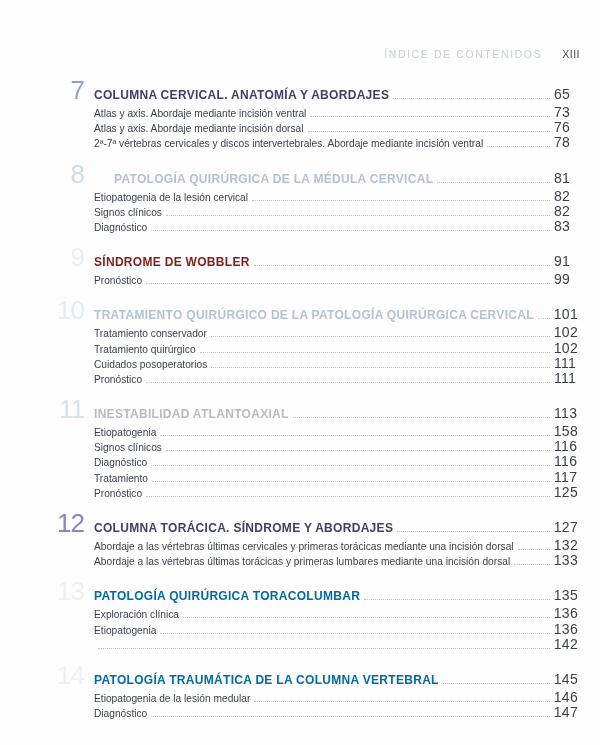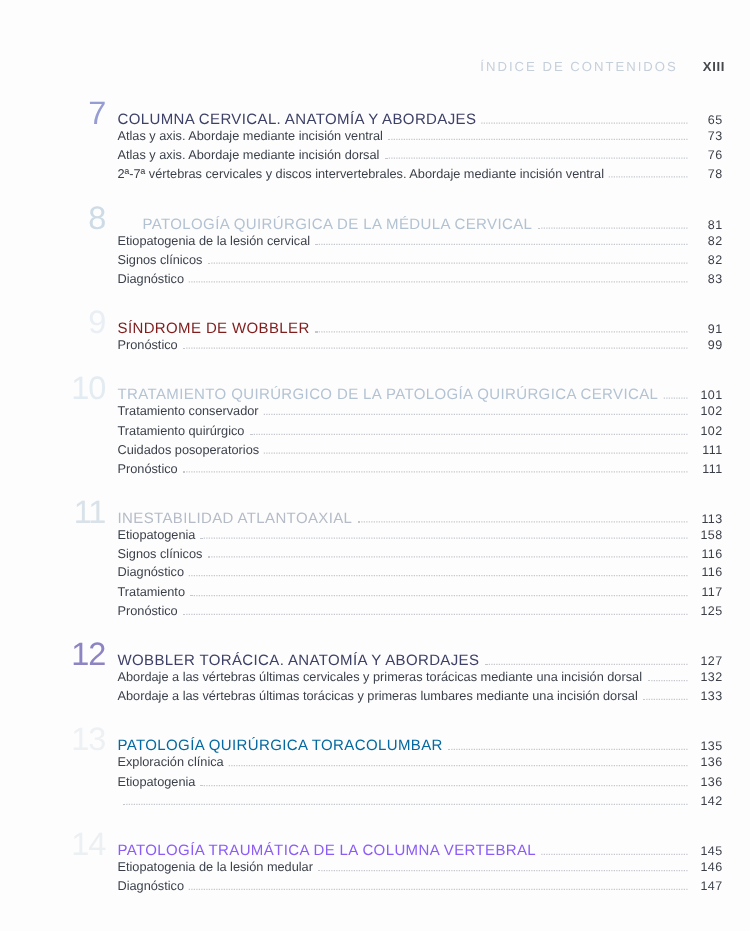--- a/index.html
+++ b/index.html
@@ -15,46 +15,46 @@
   }
   
   .header {
     position:absolute; top:24px; right:20px;
     display:flex; align-items:baseline; gap:20px;margin-top:24px;
   }
   .header-title {
     font-size:10.5px; letter-spacing:1.6px; font-weight:400;
   }
   .header-page {
-    font-size:10.5px; font-weight:700; letter-spacing:0.5px;
+    font-size:10.5px; font-weight:400; letter-spacing:0.5px;
   }
   
   .toc {
     position:absolute; top:83px; left:50px; right:22px;
   }
   .chapter { margin-bottom:17px; }
   .chapter-heading {
     display:flex; align-items:baseline; margin-bottom:6px; height:15px;
   }
   .ch-num {
     flex:none; width:34px; margin-right:10px;
     font-size:26px; line-height:15px; font-weight:400;
     text-align:right; letter-spacing:-1px;
   }
   .ch-title {
-    font-size:12px; font-weight:400; letter-spacing:0.3px;
+    font-size:12px; font-weight:700; letter-spacing:0.3px;
     white-space:nowrap;
   }
   .leader {
     flex:1; min-width:8px; height:0; margin:0 4px;
     border-bottom:1.5px dotted #c3c7cd;
   }
   .pg {
-    flex:none; min-width:24px; text-align:right;
-    font-size:10px; color:#3b3f48; letter-spacing:0.3px;
+    flex:none; min-width:24px; 
+    font-size:14px; color:#3b3f48; letter-spacing:0.3px;
   }
   .items { margin-left:44px; margin-top:0; }
   .item {
     display:flex; align-items:baseline; height:15.2px;
     font-size:10.2px; color:#3a3f49;
   }
   .item-label { white-space:nowrap; }
 </style>
 </head>
 <body>
@@ -209,21 +209,21 @@
       <span class="item-label">Pronóstico</span>
       <span class="leader"></span>
       <span class="pg">125</span>
     </div>
   </div>
     </div>
 
     <div class="chapter">
       <div class="chapter-heading">
         <span class="ch-num" style="color: rgb(140, 132, 195);">12</span>
-        <span class="ch-title" style="color: rgb(62, 65, 103);">WOBBLER TORÁCICA. ANATOMÍA Y ABORDAJES</span>
+        <span class="ch-title" style="color: rgb(62, 65, 103);">COLUMNA TORÁCICA. SÍNDROME Y ABORDAJES</span>
         <span class="leader"></span>
         <span class="pg">127</span>
       </div>
       <div class="items">
     <div class="item">
       <span class="item-label">Abordaje a las vértebras últimas cervicales y primeras torácicas mediante una incisión dorsal</span>
       <span class="leader"></span>
       <span class="pg">132</span>
     </div>
 
@@ -258,21 +258,21 @@
     <div class="item">
       <span class="leader"></span>
       <span class="pg">142</span>
     </div>
   </div>
     </div>
 
     <div class="chapter">
       <div class="chapter-heading">
         <span class="ch-num" style="color: rgb(236, 240, 243);">14</span>
-        <span class="ch-title" style="color: #8b5cf6; text-align: center;">PATOLOGÍA TRAUMÁTICA DE LA COLUMNA VERTEBRAL</span>
+        <span class="ch-title" style="color: #0369a1; text-align: center;">PATOLOGÍA TRAUMÁTICA DE LA COLUMNA VERTEBRAL</span>
         <span class="leader"></span>
         <span class="pg">145</span>
       </div>
       <div class="items">
     <div class="item">
       <span class="item-label">Etiopatogenia de la lesión medular</span>
       <span class="leader"></span>
       <span class="pg">146</span>
     </div>
 

